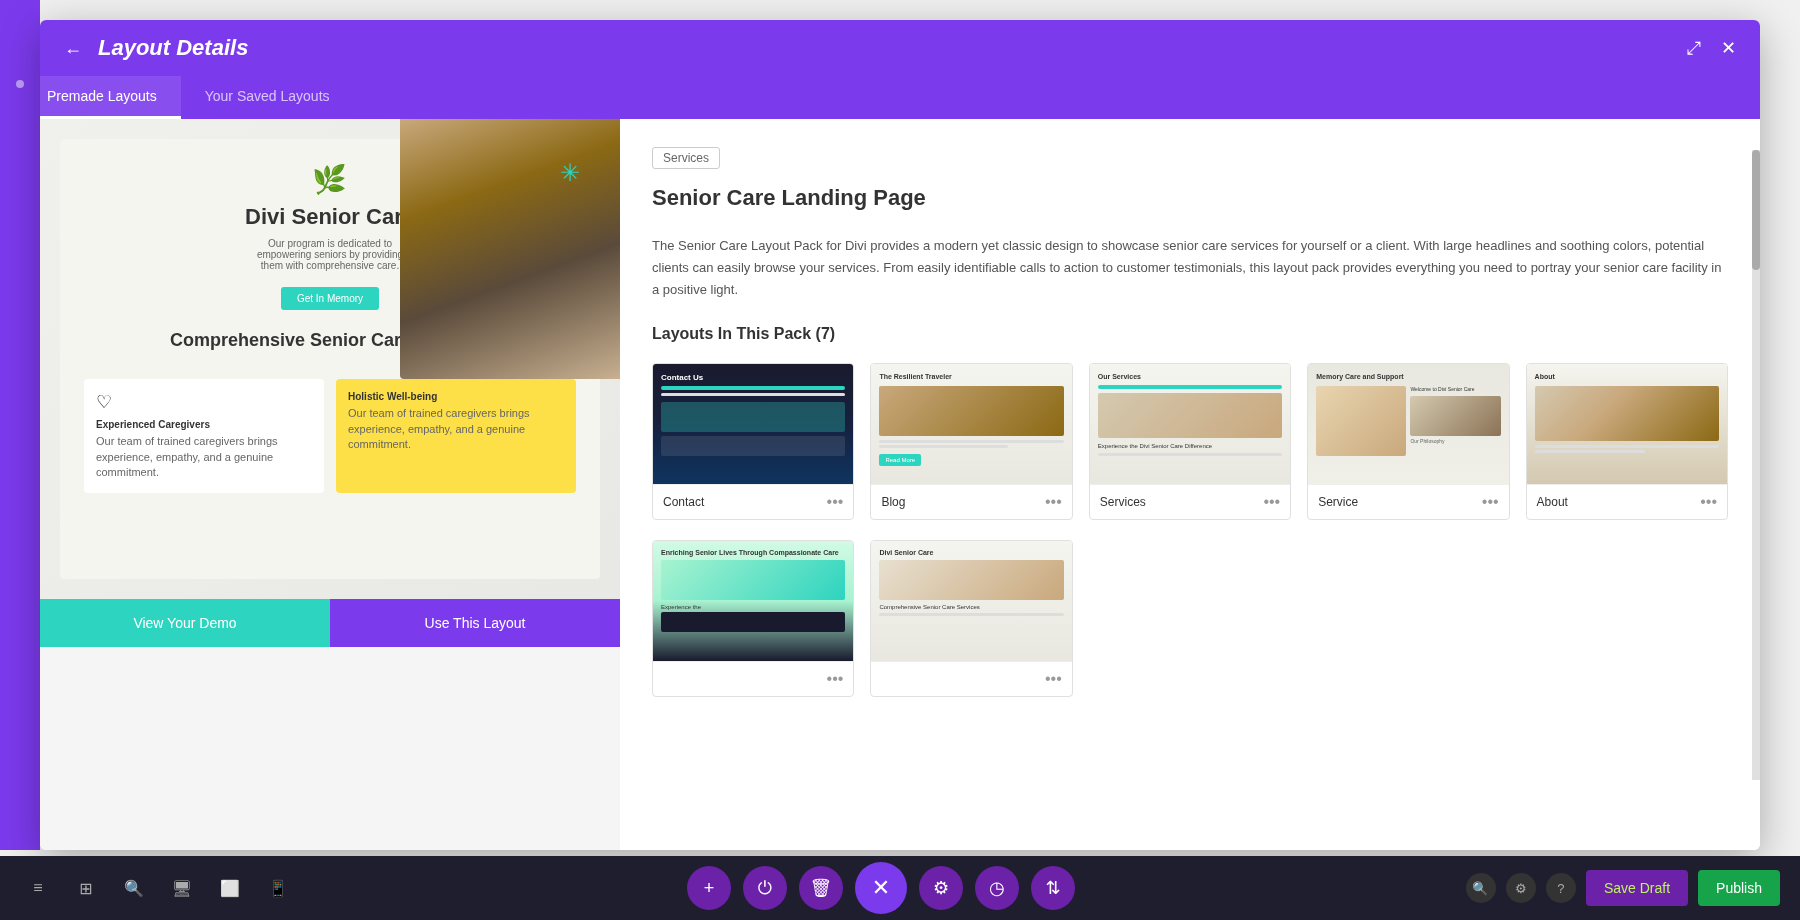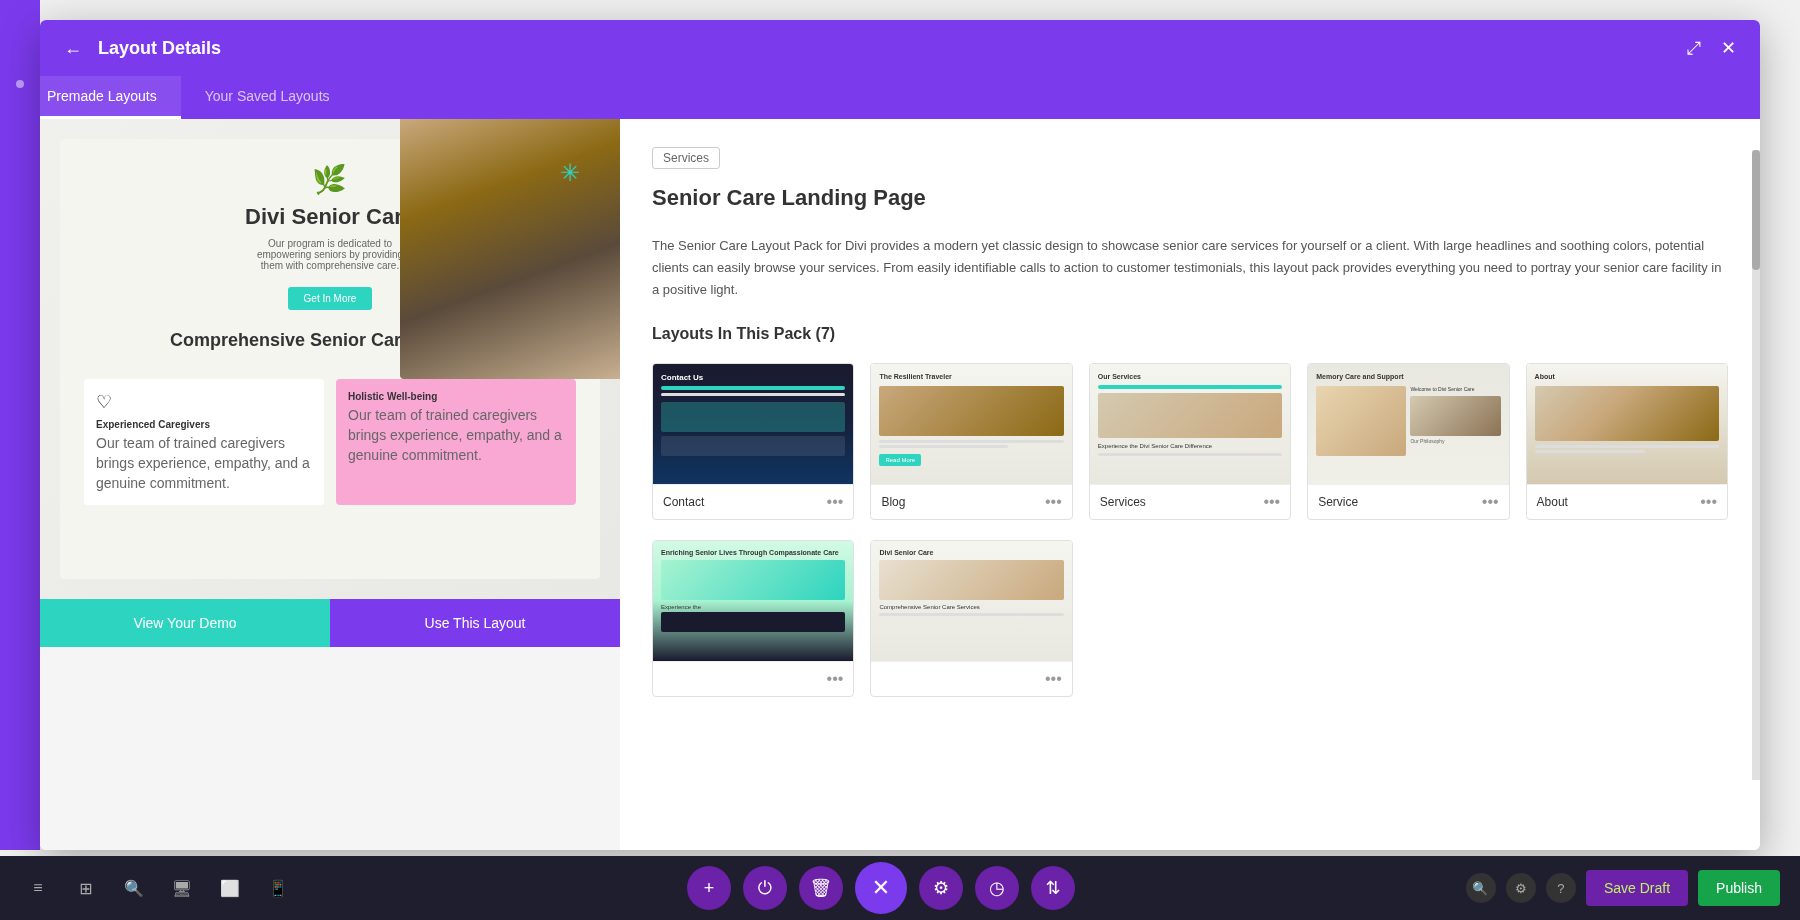--- a/index.html
+++ b/index.html
@@ -51,21 +51,21 @@
 
     
     .modal-header {
       background: #7c3aed; color: white; padding: 0 20px;
       display: flex; align-items: center; height: 56px; flex-shrink: 0;
     }
     .modal-header-back {
       background: transparent; border: none; color: white; cursor: pointer;
       font-size: 18px; margin-right: 12px; padding: 4px;
     }
-    .modal-title { font-size: 18px; font-weight: 600; flex: 1; }
+    .modal-title { font-size: 22px; font-weight: 600; flex: 1; font-style: italic; }
     .modal-header-right { display: flex; gap: 12px; align-items: center; }
     .modal-header-icon-btn {
       background: transparent; border: none; color: white; cursor: pointer;
       font-size: 18px; padding: 4px;
     }
 
     
     .modal-tabs {
       background: #7c3aed; display: flex; border-bottom: none; flex-shrink: 0;
     }
@@ -109,22 +109,22 @@
       width: 100%; height: 100%;
       background: linear-gradient(160deg, #c9a87c 0%, #8b6914 30%, #5a4a3a 60%, #c8b090 100%);
     }
     .star-decoration { position: absolute; top: 40px; right: 40px; color: #2dd4bf; font-size: 24px; }
 
     .section-title-green { font-size: 18px; font-weight: 700; color: #333; margin-top: 20px; margin-bottom: 16px; text-align: center; }
     .service-cards { display: flex; gap: 12px; margin-top: 12px; width: 100%; }
     .service-card { flex: 1; background: white; padding: 12px; border-radius: 4px; }
     .service-card-icon { font-size: 18px; margin-bottom: 6px; }
     .service-card-title { font-size: 10px; font-weight: 700; color: #333; margin-bottom: 4px; }
-    .service-card-text { font-size: 14px; color: #666; line-height: 1.4; }
-    .holistic-card { background: #f9a8d4; padding: 12px; border-radius: 4px; }
+    .service-card-text { font-size: 11px; color: #666; line-height: 1.4; }
+    .holistic-card { background: #fde047; padding: 12px; border-radius: 4px; }
 
     .preview-buttons {
       display: flex; width: 100%;
     }
     .preview-btn-demo {
       flex: 1; background: #2dd4bf; color: white; border: none; padding: 16px;
       font-size: 14px; cursor: pointer; font-weight: 500;
     }
     .preview-btn-use {
       flex: 1; background: #7c3aed; color: white; border: none; padding: 16px;
@@ -233,21 +233,21 @@
 
         <div class="mockup-photo">
           <div class="mockup-photo-inner"></div>
         </div>
 
         <div class="star-decoration">✳</div>
         <div class="preview-mockup-inner">
           <div class="mockup-brand-icon">🌿</div>
           <div class="mockup-brand-name">Divi Senior Care</div>
           <div class="mockup-brand-subtitle">Our program is dedicated to empowering seniors by providing them with comprehensive care.</div>
-          <button class="mockup-btn">Get In More</button>
+          <button class="mockup-btn">Get In Memory</button>
 
           <div class="section-title-green">Comprehensive Senior Care Services</div>
 
           <div class="service-cards">
             <div class="service-card">
               <div class="service-card-icon">♡</div>
               <div class="service-card-title">Experienced Caregivers</div>
               <div class="service-card-text">Our team of trained caregivers brings experience, empathy, and a genuine commitment.</div>
             </div>
             <div class="service-card holistic-card">

